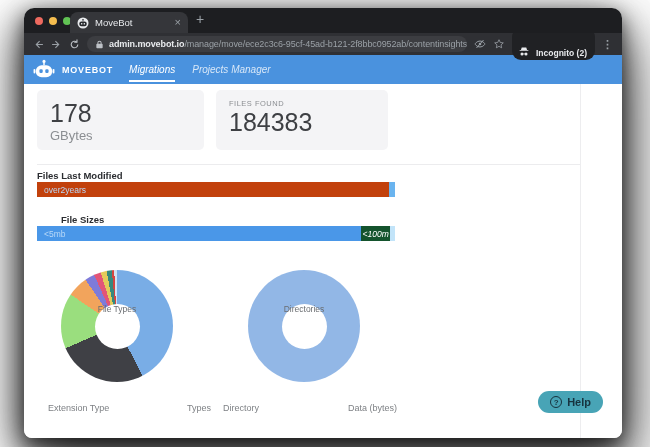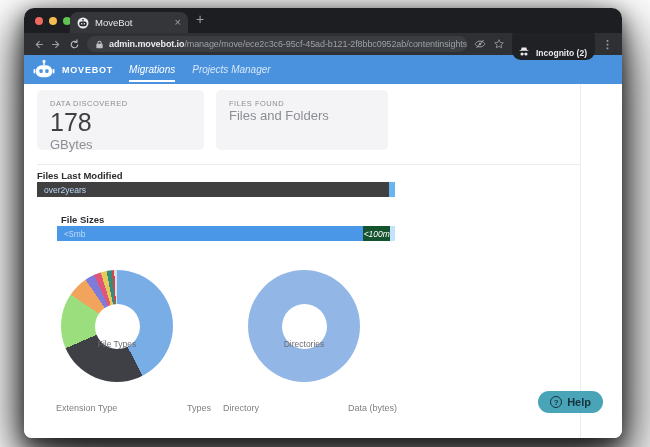--- a/index.html
+++ b/index.html
@@ -51,24 +51,24 @@
   .t1 { top:86px; } .t2 { top:130px;padding-left:24px; }
   .stackbar { position:absolute; left:13px; width:358px; height:15px; display:flex; overflow:hidden; }
   .b1 { top:98px; } .b2 { top:142px; }
   .stackbar .seg { height:100%; display:flex; align-items:center; justify-content:center; overflow:hidden; }
   .stackbar .seg:first-child { justify-content:flex-start; }
   .stackbar .seg span { font-size:8.5px; padding:0 2px; white-space:nowrap; }
   .stackbar .seg:first-child span { padding-left:7px; }
   .donut { position:absolute; top:186px; width:112px; height:112px; border-radius:50%; }
   .donut.d1 { left:37px; } .donut.d2 { left:224px; }
   .hole { position:absolute; inset:0; margin:auto; width:45px; height:45px; background:#fff;
-    border-radius:50%; display:flex; align-items:flex-end; justify-content:center; }
+    border-radius:50%; display:flex; align-items:flex-start; justify-content:center; }
   .hole span { font-size:8.5px; color:#6a6d71; white-space:nowrap; }
   .thead span { position:absolute; top:319px; font-size:9px; color:#7e8185; white-space:nowrap; }
-  .th0{left:32px} .th1{left:163px} .th2{left:199px} .th3{left:324px}
+  .th0{left:24px} .th1{left:163px} .th2{left:199px} .th3{left:324px}
   
   .help { position:absolute; right:19px; bottom:25px; display:flex; align-items:center; gap:5px;
     background:#48a4b6; border:none; border-radius:12px; padding:5px 12px; cursor:pointer; }
   .help-q { width:12px; height:12px; border:1.2px solid #17333f; border-radius:50%; color:#17333f;
     font-size:8px; font-weight:bold; display:flex; align-items:center; justify-content:center; }
   .help-label { color:#17333f; font-size:11px; font-weight:bold; }
 </style>
 </head>
 <body>
 
@@ -166,43 +166,42 @@
       <span class="nav-item active">Migrations</span>
       <span class="nav-item">Projects Manager</span>
     </div>
   </div>
 
   <div class="content">
     <div class="vline"></div>
 
     <div class="cards">
       <div class="card c1">
-        <div class="card-label">DATA DISCOVERED</div>
         <div class="card-value">178</div>
         <div class="card-unit">GBytes</div>
       </div>
       <div class="card c2">
         <div class="card-label">FILES FOUND</div>
-        <div class="card-unit">Files and Folders</div>
+        <div class="card-value">184383</div>
       </div>
     </div>
 
     <div class="divider"></div>
 
     <div class="sec-title t1">Files Last Modified</div>
     <div class="stackbar b1">
-        <div class="seg" style="width: 98.3%; background: #404040;">
+        <div class="seg" style="width: 98.3%; background: #c2410c;">
           <span style="color: rgb(185, 217, 248);">over2years</span>
         </div>
         <div class="seg" style="width: 1.7%; background: rgb(106, 180, 239);"></div>
       </div>
 
     <div class="sec-title t2">File Sizes</div>
     <div class="stackbar b2">
-        <div class="seg" style="width: 90.6%; background: rgb(74, 151, 232); margin-left: 20px;">
+        <div class="seg" style="width: 90.6%; background: rgb(74, 151, 232);">
           <span style="color: rgb(185, 217, 248);">&lt;5mb</span>
         </div>
         <div class="seg" style="width: 8%; background: #14532d; font-style: italic;">
           <span style="color: rgb(255, 255, 255);">&lt;100m</span>
         </div>
         <div class="seg" style="width: 1.4%; background: rgb(194, 228, 249);"></div>
       </div>
 
     <div class="donut d1" style="background: conic-gradient(rgb(121, 173, 230) 0%, rgb(121, 173, 230) 42.5%, rgb(63, 64, 69) 42.5%, rgb(63, 64, 69) 68.5%, rgb(154, 222, 126) 68.5%, rgb(154, 222, 126) 84.5%, rgb(242, 164, 92) 84.5%, rgb(242, 164, 92) 90.5%, rgb(127, 123, 217) 90.5%, rgb(127, 123, 217) 93.3%, rgb(226, 85, 120) 93.3%, rgb(226, 85, 120) 95.3%, rgb(227, 203, 90) 95.3%, rgb(227, 203, 90) 97%, rgb(54, 138, 126) 97%, rgb(54, 138, 126) 98.5%, rgb(214, 69, 65) 98.5%, rgb(214, 69, 65) 99.2%, rgb(207, 226, 243) 99.2%, rgb(207, 226, 243) 100%);">
       <div class="hole">

